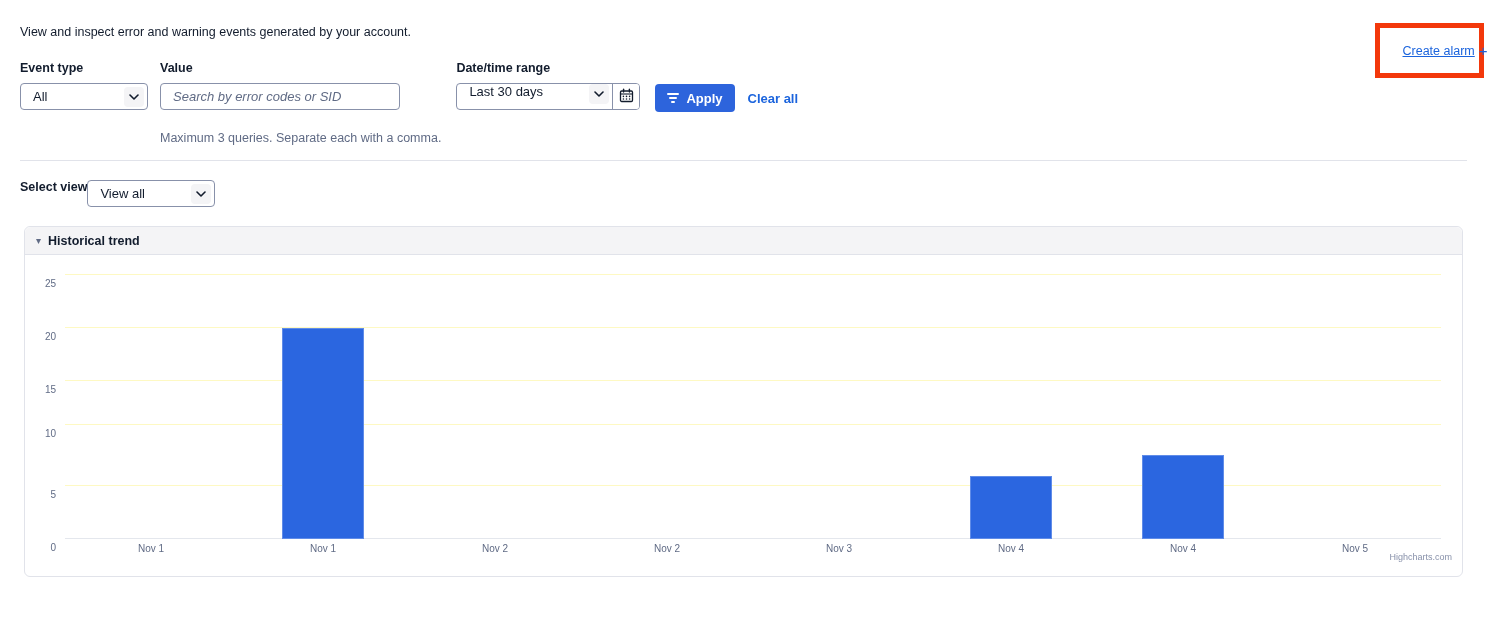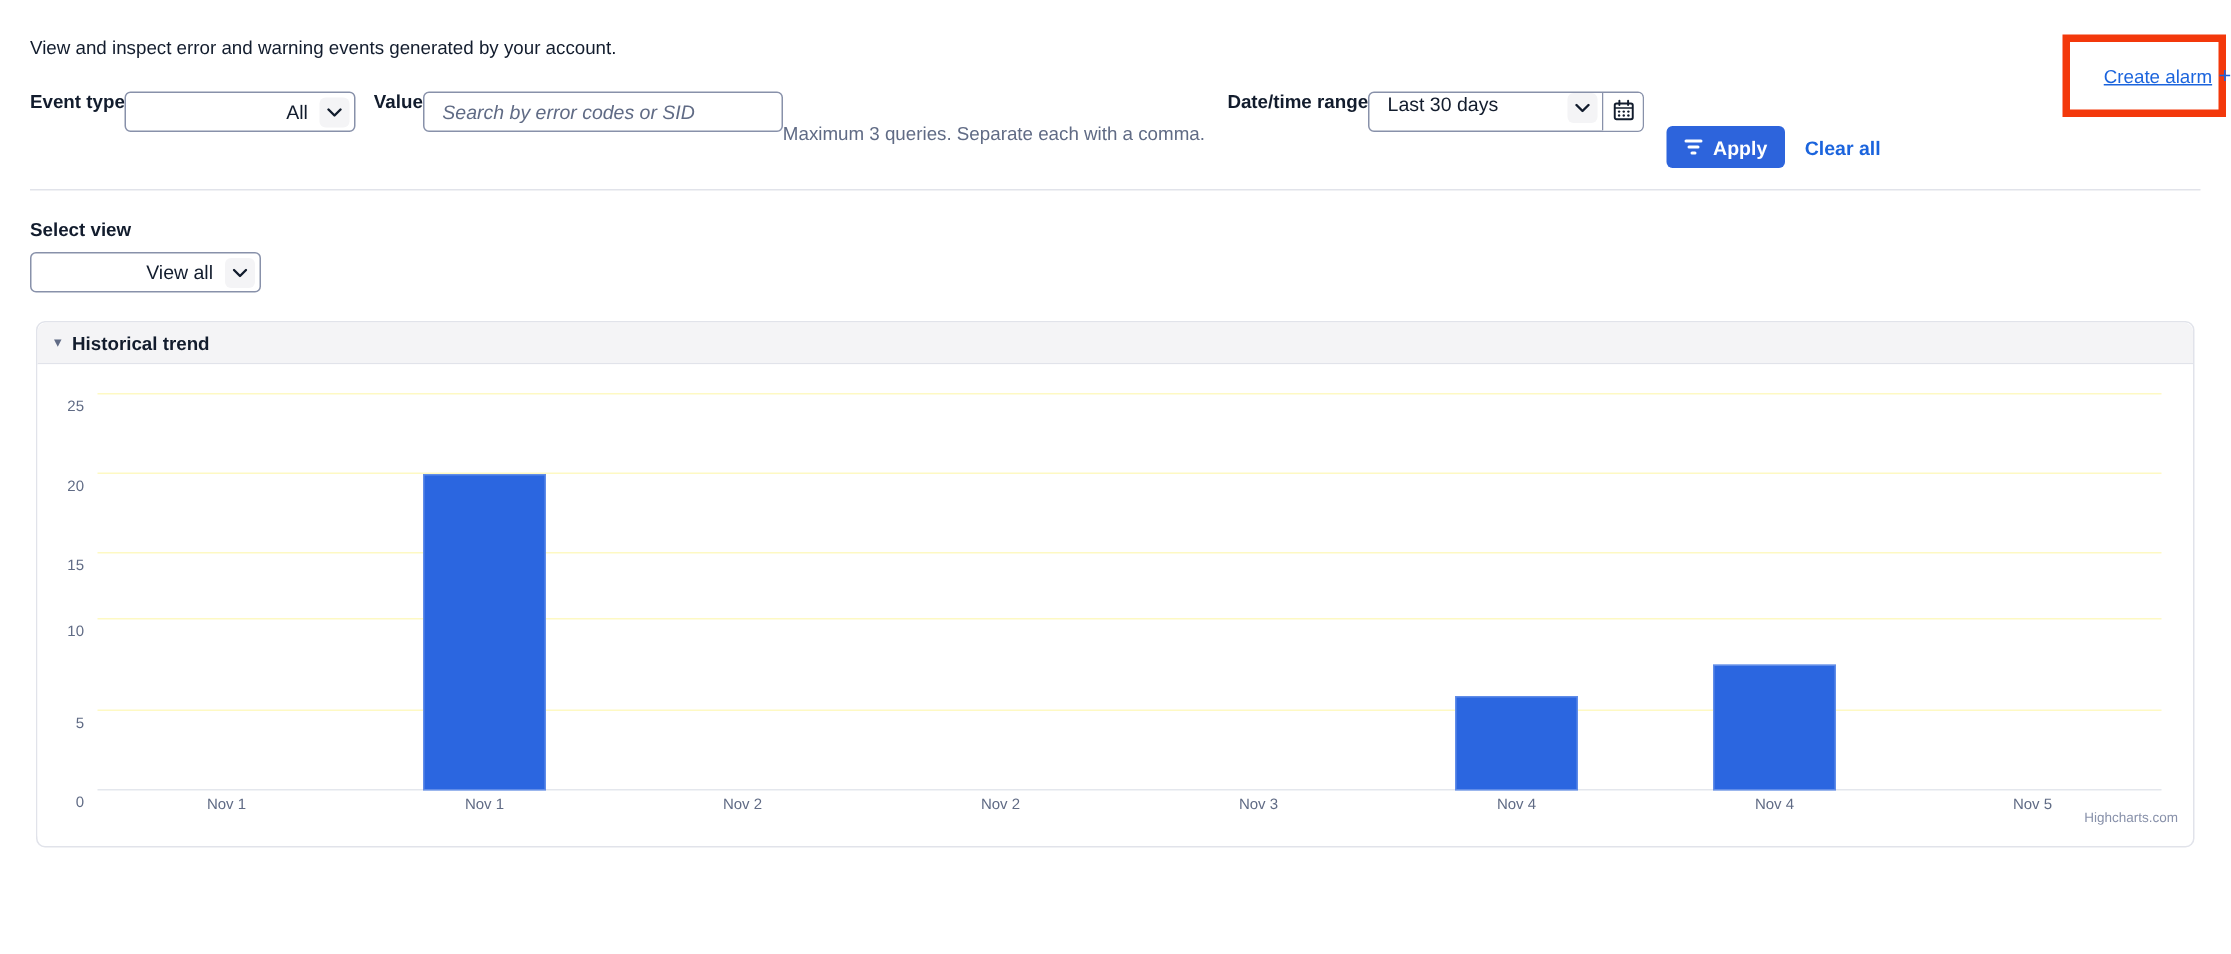--- a/index.html
+++ b/index.html
@@ -20,31 +20,31 @@
     position:absolute; left:1375px; top:23px; width:109px; height:55px;
     border:5px solid #F3380B; display:flex; align-items:center; justify-content:center;
     background:transparent; z-index:5;
   }
   .create-alarm { font-size:12.5px; color:#1B64DD; cursor:pointer; white-space:nowrap; display:flex; align-items:center; gap:4px; }
   .create-alarm .txt { text-decoration:underline; }
   .create-alarm .plus { font-size:15px; font-weight:400; line-height:1; }
 
   
   .filters { display:flex; align-items:flex-start; margin-top:21px; }
-  .fgroup { display:flex; }
+  .fgroup { display:flex; flex-direction:column; }
   .fgroup + .fgroup { margin-left:12px; }
   .flabel { font-size:12.5px; font-weight:700; margin-bottom:7px; line-height:1.2; }
   .control {
     height:27px; border:1px solid #8891AA; border-radius:4px; background:#fff;
     font-size:13px; color:#121C2D; display:flex; align-items:center;
   }
   .select { justify-content:space-between; padding:0 3px 0 12px; cursor:pointer; }
   .chev-box { width:20px; height:20px; background:#F4F4F6; border-radius:4px; display:flex; align-items:center; justify-content:center; flex:none; margin-left:8px; }
   .chev-box svg { display:block; }
-  .w-event { width:154px;justify-content:flex-end; }
+  .w-event { width:128px; }
   .text-input { width:240px; padding:0 12px; outline:none; }
   .text-input::placeholder { font-style:italic; color:#606B85; }
   .helper { margin-top:21px; font-size:12.5px; color:#606B85; line-height:1.2; }
   .date-group { display:flex; align-items:stretch; width:184px; padding:0; }
   .date-select { flex:1; display:flex; align-items:flex-start; justify-content:space-between; padding:0 3px 0 12px; cursor:pointer; }
   .cal-btn { width:27px; border-left:1px solid #8891AA; display:flex; align-items:center; justify-content:center; cursor:pointer; background:#fff; border-radius:0 3px 3px 0; }
   .apply-btn {
     margin-left:15px; height:28px; padding:0 12px; border:none; border-radius:4px;
     background:#2D64DC; color:#fff; font-weight:700; font-size:13px;
     display:flex; align-items:center; gap:7px; cursor:pointer; align-self:flex-start; margin-top:23px;
@@ -53,21 +53,21 @@
   .funnel { display:flex; flex-direction:column; align-items:center; gap:2.5px; }
   .funnel i { display:block; height:1.8px; background:#fff; border-radius:1px; }
   .funnel i:nth-child(1){ width:12px; }
   .funnel i:nth-child(2){ width:8px; }
   .funnel i:nth-child(3){ width:4px; }
   .clear-all { margin-left:13px; margin-top:30px; font-size:13px; font-weight:700; color:#1B64DD; cursor:pointer; }
 
   .divider { border:none; border-top:1px solid #E1E3EA; margin:14px 0 0 0; }
 
   
-  .view-group { margin-top:19px; display:flex; flex-direction:column; }
+  .view-group { margin-top:19px; display:flex; flex-direction:row; }
 
   
   .panel { margin:19px 4px 0 4px; border:1px solid #E1E3EA; border-radius:6px; height:351px; }
   .panel-header {
     height:28px; background:#F4F4F6; border-bottom:1px solid #E1E3EA; border-radius:6px 6px 0 0;
     display:flex; align-items:center; gap:7px; padding:0 11px; cursor:pointer;
   }
   .panel-caret { font-size:10px; color:#606B85; line-height:1; }
   .panel-title { font-size:12.5px; font-weight:700; }
 

